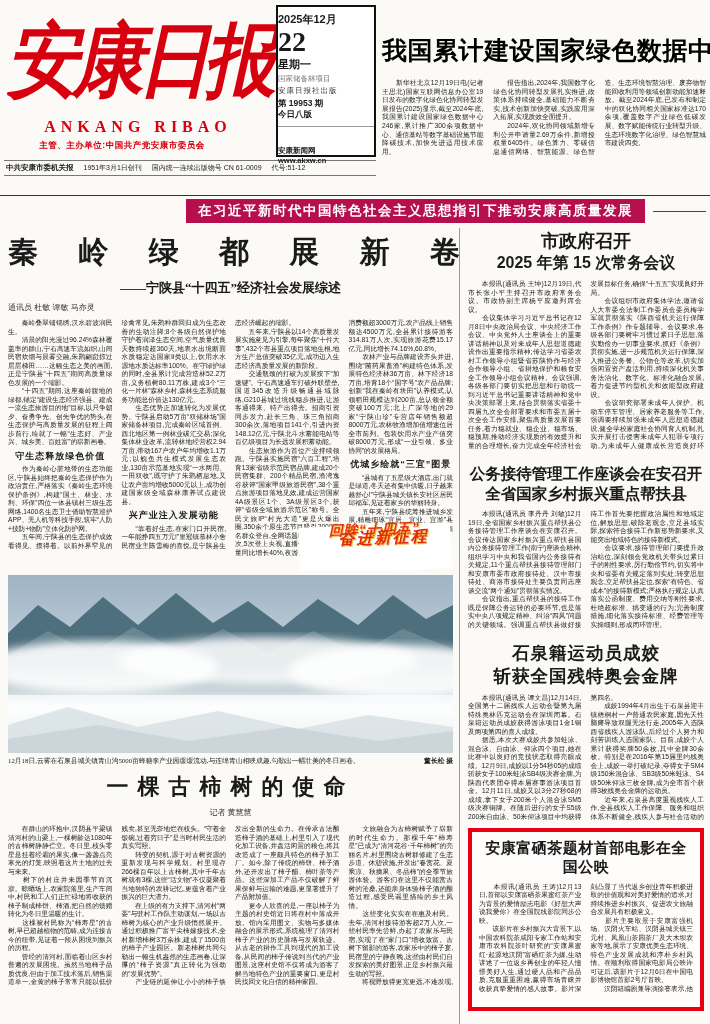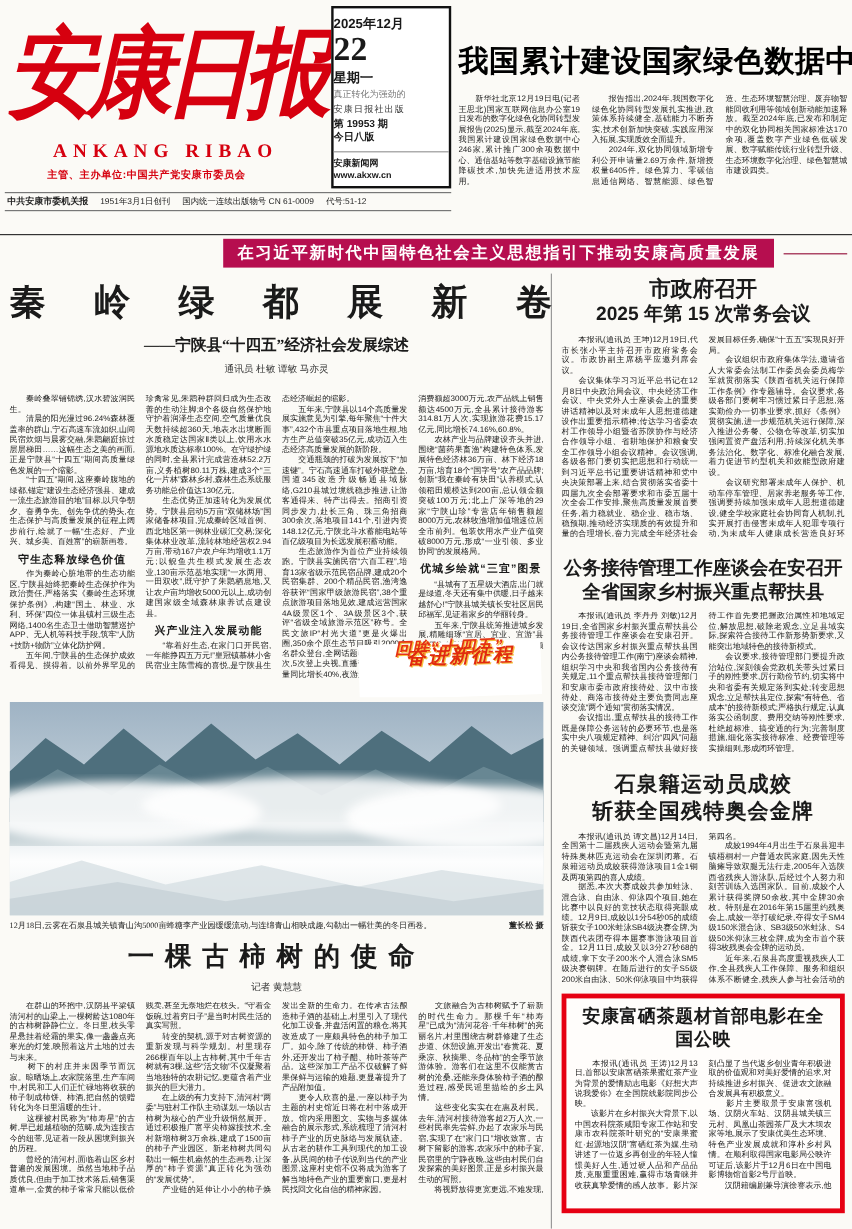--- a/index.html
+++ b/index.html
@@ -13,41 +13,41 @@
   .mast-org { position:absolute; left:0; top:140px; width:244px; text-align:center; color:#d6000f; font-weight:bold; font-size:8.5px; letter-spacing:.5px; }
   .mast-info { position:absolute; left:4px; top:160px; width:372px; border-top:1px solid #777; border-bottom:1px solid #777; padding:2px 0 2px 2px; font-size:7px; color:#222; display:flex; gap:10px; align-items:center; }
   .mast-info b { font-size:7.5px; }
   .datebox { position:absolute; left:276px; top:5px; width:100px; height:152px; border:2px solid #111; background:#fff; text-align:left; padding-top:5px; }
   .db-month { font-size:11px; font-weight:bold; }
   .db-day { font-size:28px; font-weight:bold; line-height:30px; font-family:"Liberation Serif", serif; }
   .db-week { font-size:11px; font-weight:bold; margin-bottom:2px; }
   .db-lunar { font-size:7.5px; color:#777; margin-bottom:2px; }
   .db-pub { font-size:7.5px; color:#333; margin-bottom:2px; letter-spacing:1px; }
   .db-issue, .db-pages { font-size:8.5px; font-weight:bold; line-height:11px; }
-  .db-site { margin-top:6px; border-top:1px solid #999; padding-top:4px; font-size:7.5px; font-weight:bold; line-height:10px; }
+  .db-site { margin-top:6px; border-top:1px solid #999; padding-top:19px; font-size:7.5px; font-weight:bold; line-height:10px; }
   .top-article { position:absolute; left:382px; top:34px; right:4px; }
   .top-headline { font-size:25px; font-weight:900; letter-spacing:.5px; white-space:nowrap; color:#000; }
   .top-body { margin-top:12px; height:102px; column-count:3; column-gap:10px; font-size:6.7px; line-height:8.6px; text-align:justify; white-space:pre-line; overflow:hidden; color:#222; }
 
   
   .banner-row { display:flex; align-items:center; height:30px; padding:0 4px; }
   .banner-spacer { width:182px; }
   .banner { background:#b60e4f; color:#fff; font-weight:bold; font-size:13.5px; letter-spacing:1.5px; padding:3px 12px; white-space:nowrap; }
   .banner-line { flex:1; border-top:1.5px solid #9a1c44; margin-left:8px; }
 
   
   .main-row { display:flex; align-items:stretch; height:798px; }
   .left-col { width:458px; padding:2px 5px 0 8px; position:relative; }
   .vrule { border-left:1px solid #999; margin:2px 1px 0 1px; }
   .right-col { flex:1; padding:4px 6px 0 7px; }
 
   
   .lead-title { text-align:center; font-size:30px; font-weight:900; letter-spacing:16px; margin:4px 0 6px 0; white-space:nowrap; }
   .lead-sub { text-align:center; font-size:13px; font-weight:bold; font-family:"Liberation Serif", serif; margin-bottom:5px; }
-  .lead-by { text-align:center; font-size:8px; color:#333; margin-bottom:16px; }
+  .lead-by { text-align:left; font-size:8px; color:#333; margin-bottom:6px; }
   .lead-body { position:relative; height:252px; column-count:4; column-gap:9px; font-size:6.7px; line-height:8.5px; text-align:justify; overflow:hidden; }
   .lead-body .seg { white-space:pre-line; }
   .sec-head { text-align:center; font-size:9px; font-weight:900; margin:5px 0; letter-spacing:1px; }
   .slogan { position:absolute; right:2px; bottom:0; width:152px; height:46px; background:#fff; text-align:center; transform:rotate(-2deg); }
   .slogan .s1 { display:block; font-size:14px; font-weight:900; color:#e63312; text-shadow:1px 1px 0 #f6c343; font-style:italic; letter-spacing:1px; }
   .slogan .s2 { display:block; font-size:16px; font-weight:900; color:#e02a0e; text-shadow:1px 1px 0 #f6c343; font-style:italic; letter-spacing:2px; margin-left:18px; }
 
   .photo { margin-top:4px; width:445px; height:178px; display:block; }
   .caption-row { width:445px; display:flex; font-size:6.8px; color:#222; margin:3px 0 6px 0; font-family:"Liberation Serif", serif; }
   .caption-row .cap { flex:1; }
@@ -85,21 +85,21 @@
     <b>中共安康市委机关报</b>
     <span>1951年3月1日创刊</span>
     <span>国内统一连续出版物号 CN 61-0009</span>
     <span>代号:51-12</span>
   </div>
 
   <div class="datebox">
     <div class="db-month">2025年12月</div>
     <div class="db-day">22</div>
     <div class="db-week">星期一</div>
-    <div class="db-lunar">真正转化为强劲的</div>
+    <div class="db-lunar">国家储备林项目</div>
     <div class="db-pub">安康日报社出版</div>
     <div class="db-issue">第 19953 期</div>
     <div class="db-pages">今日八版</div>
     <div class="db-site">
       <div>安康新闻网</div>
       <div>www.akxw.cn</div>
     </div>
   </div>
 
   <div class="top-article">

